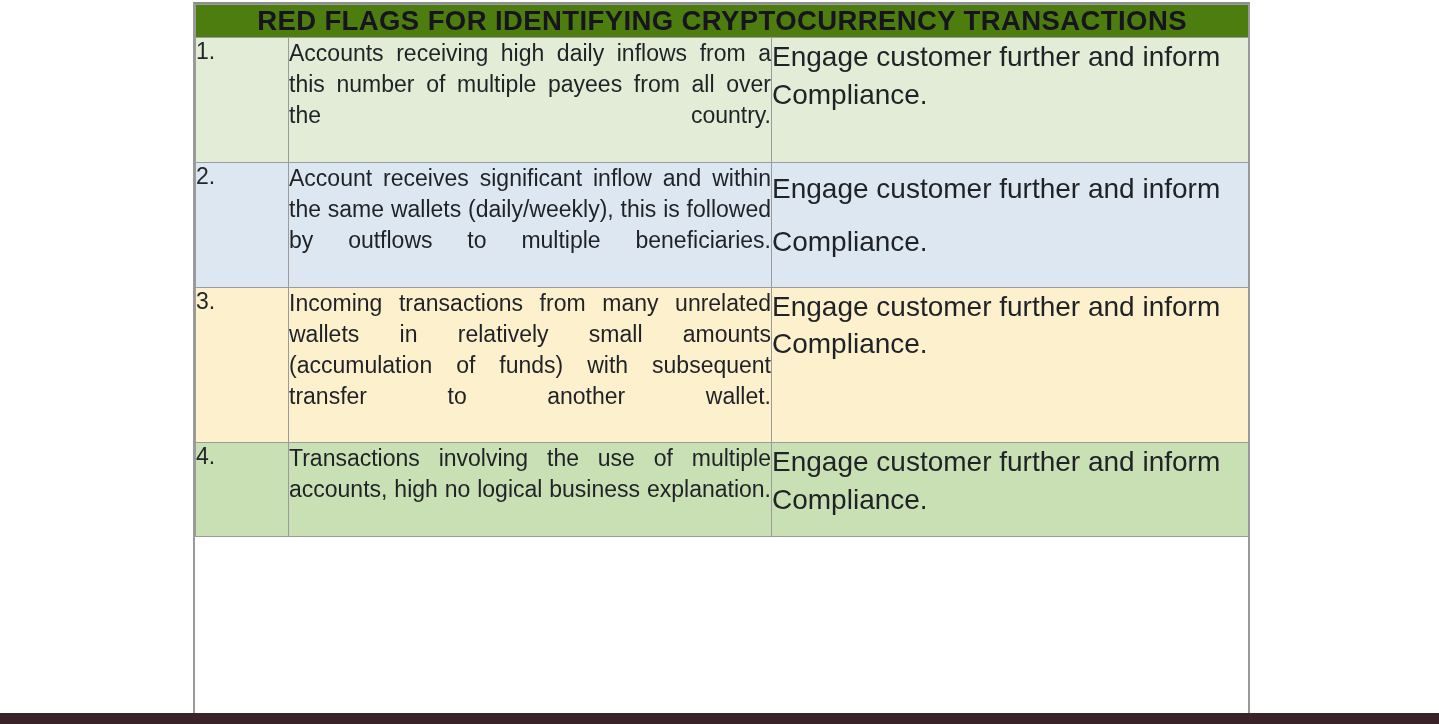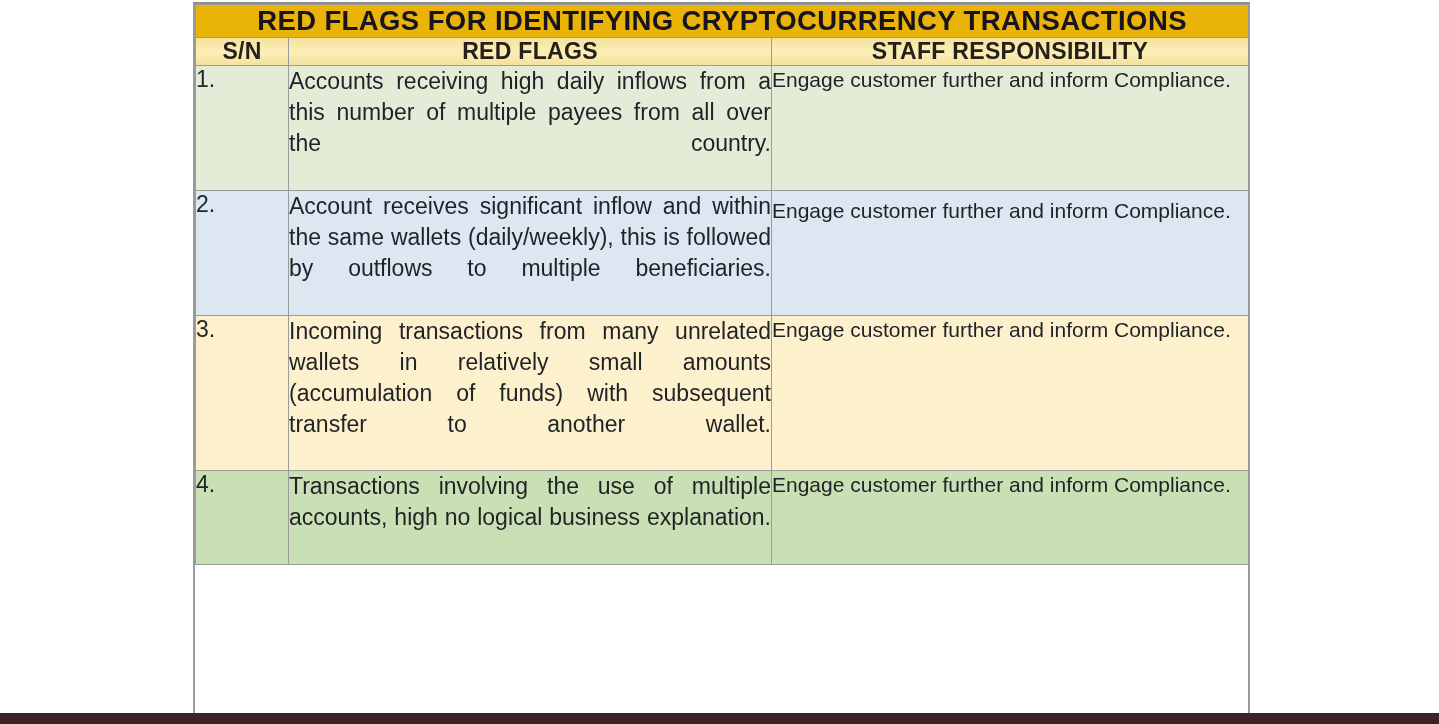--- a/index.html
+++ b/index.html
@@ -60,21 +60,21 @@
     padding: 0;
   }
 
   
   col.c-sn   { width: 93px;  }
   col.c-rf   { width: 483px; }
   col.c-sr   { width: 477px; }
 
   
   .title-cell {
-    background: #eab308;
+    background: #4d7c0f;
     text-align: center;
     padding: 7px 10px 9px 10px;
     border: 1px solid #9b9b9b;
   }
   .title-text {
     font-size: 27.5px;
     font-weight: bold;
     color: #171420;
     letter-spacing: 0.4px;
     line-height: 1.18;
@@ -111,21 +111,21 @@
     line-height: 1.345;
     hyphens: none;
   }
   .flag::after {
     content: "";
     display: inline-block;
     width: 100%;
   }
   .resp {
     padding: 9px 10px 8px 14px;
-    font-size: 21px;
+    font-size: 28px;
     color: #1f2226;
     line-height: 1.345;
     text-align: left;
   }
   .resp.loose { line-height: 1.88; }
 
   
   .r1 td { background: #e2ecd6; }
   .r2 td { background: #dde7f1; }
   .r3 td { background: #fdf0cd; }
@@ -149,25 +149,20 @@
         <col class="c-sr">
       </colgroup>
       <tbody>
 
         <tr>
           <td class="title-cell" colspan="3">
             <div class="title-text">RED FLAGS FOR IDENTIFYING CRYPTOCURRENCY TRANSACTIONS</div>
           </td>
         </tr>
 
-        <tr>
-          <td class="hdr">S/N</td>
-          <td class="hdr">RED FLAGS</td>
-          <td class="hdr">STAFF RESPONSIBILITY</td>
-        </tr>
 
         <tr class="r1">
           <td class="sn">1.</td>
           <td class="flag">Accounts receiving high daily inflows from a this number of multiple payees from all over the country.</td>
           <td class="resp">Engage customer further and inform Compliance.</td>
         </tr>
 
         <tr class="r2">
           <td class="sn">2.</td>
           <td class="flag">Account receives significant inflow and within the same wallets (daily/weekly), this is followed by outflows to multiple beneficiaries.</td>

